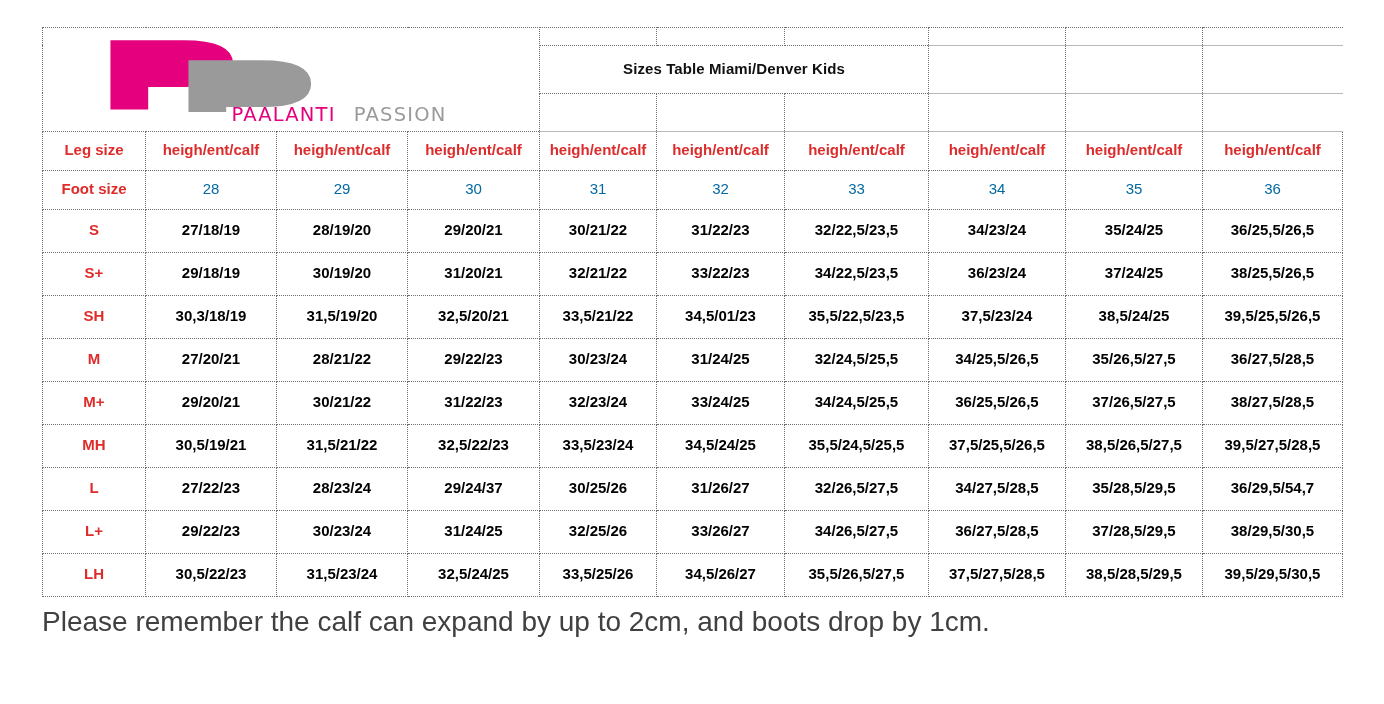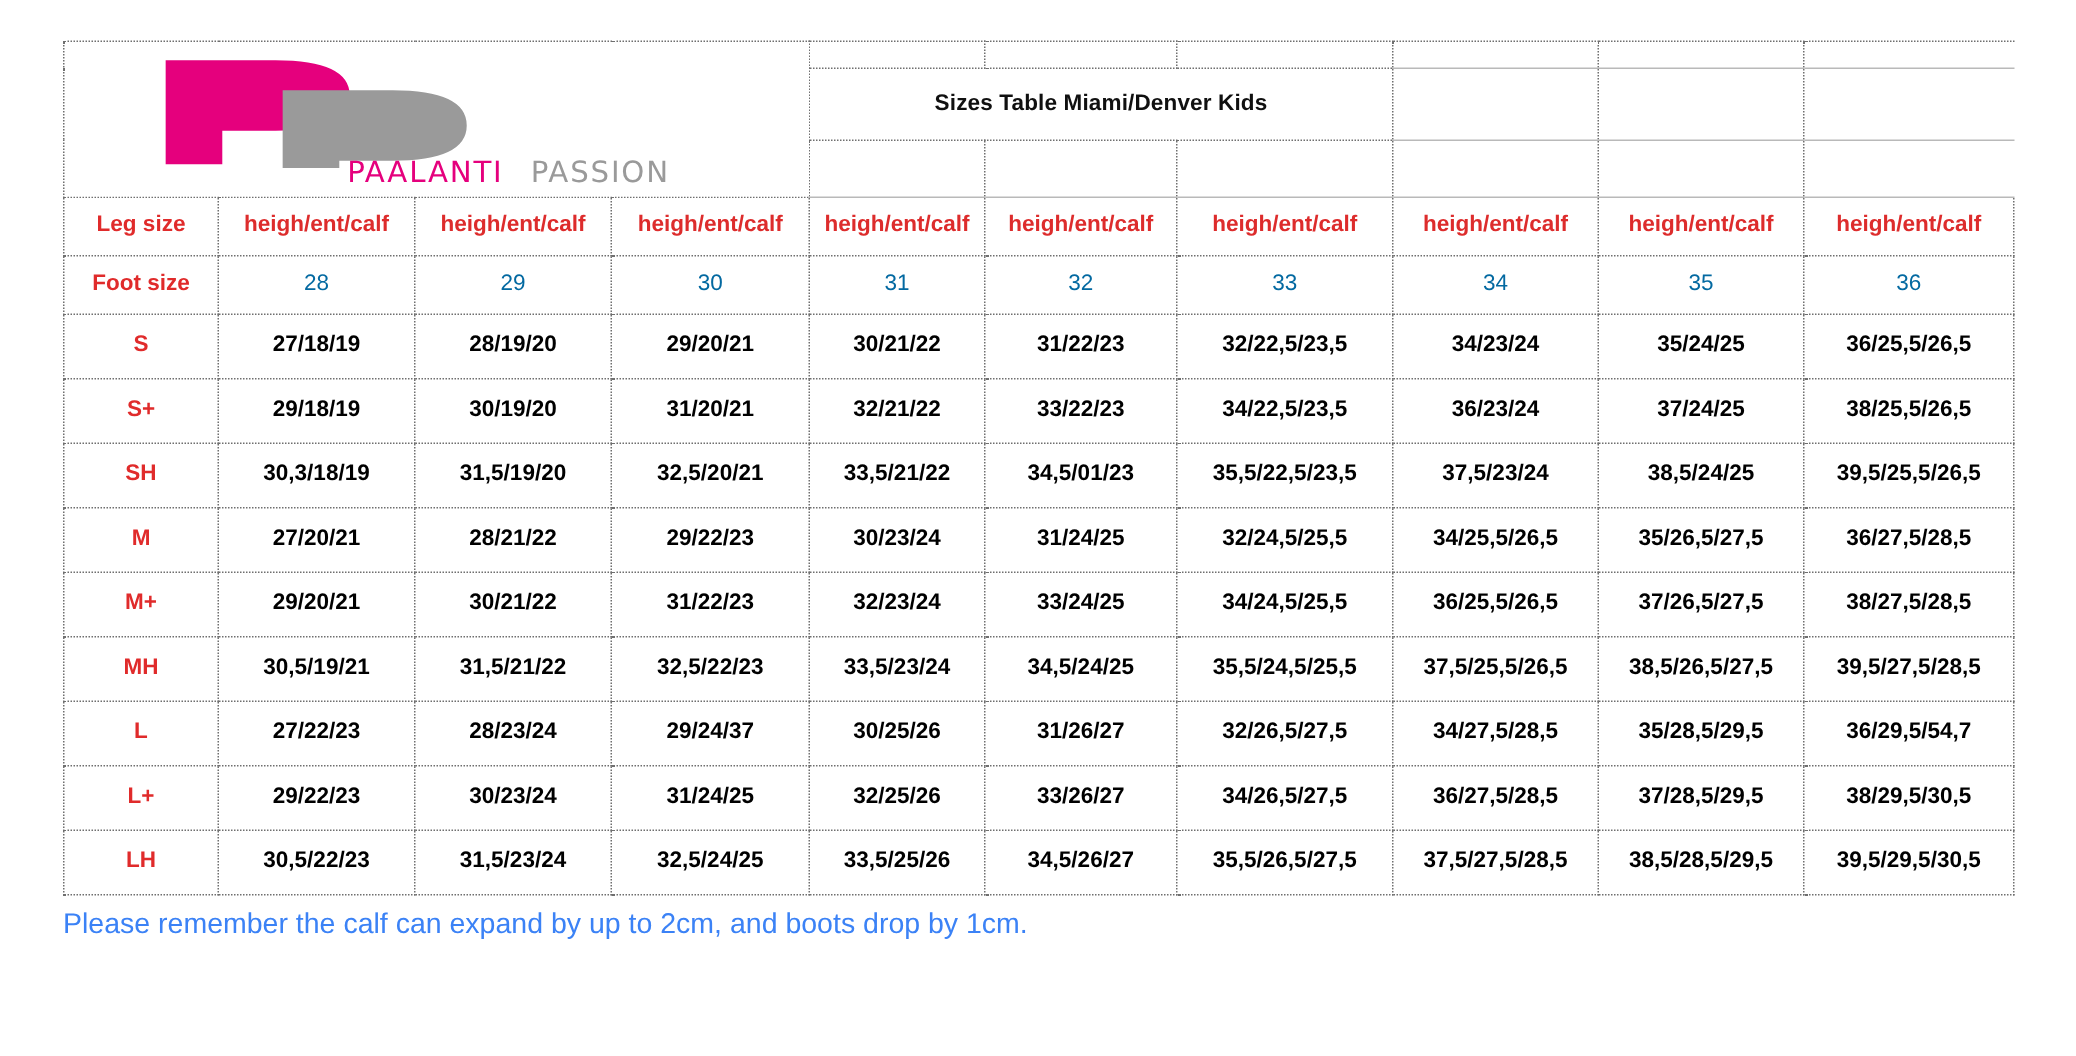--- a/index.html
+++ b/index.html
@@ -140,22 +140,22 @@
     white-space: nowrap;
   }
   .lw-pink { color: #e5007d; }
   .lw-gray { color: #9a9a9a; }
 
   
   .note {
     position: absolute;
     left: 42px;
     top: 606px;
-    font-size: 19px;
-    color: #3b82f6;
+    font-size: 28px;
+    color: #404040;
     white-space: nowrap;
     letter-spacing: 0px;
   }
 </style>
 </head>
 <body>
 
 <div id="sheet">
 
   <table class="size-table">

